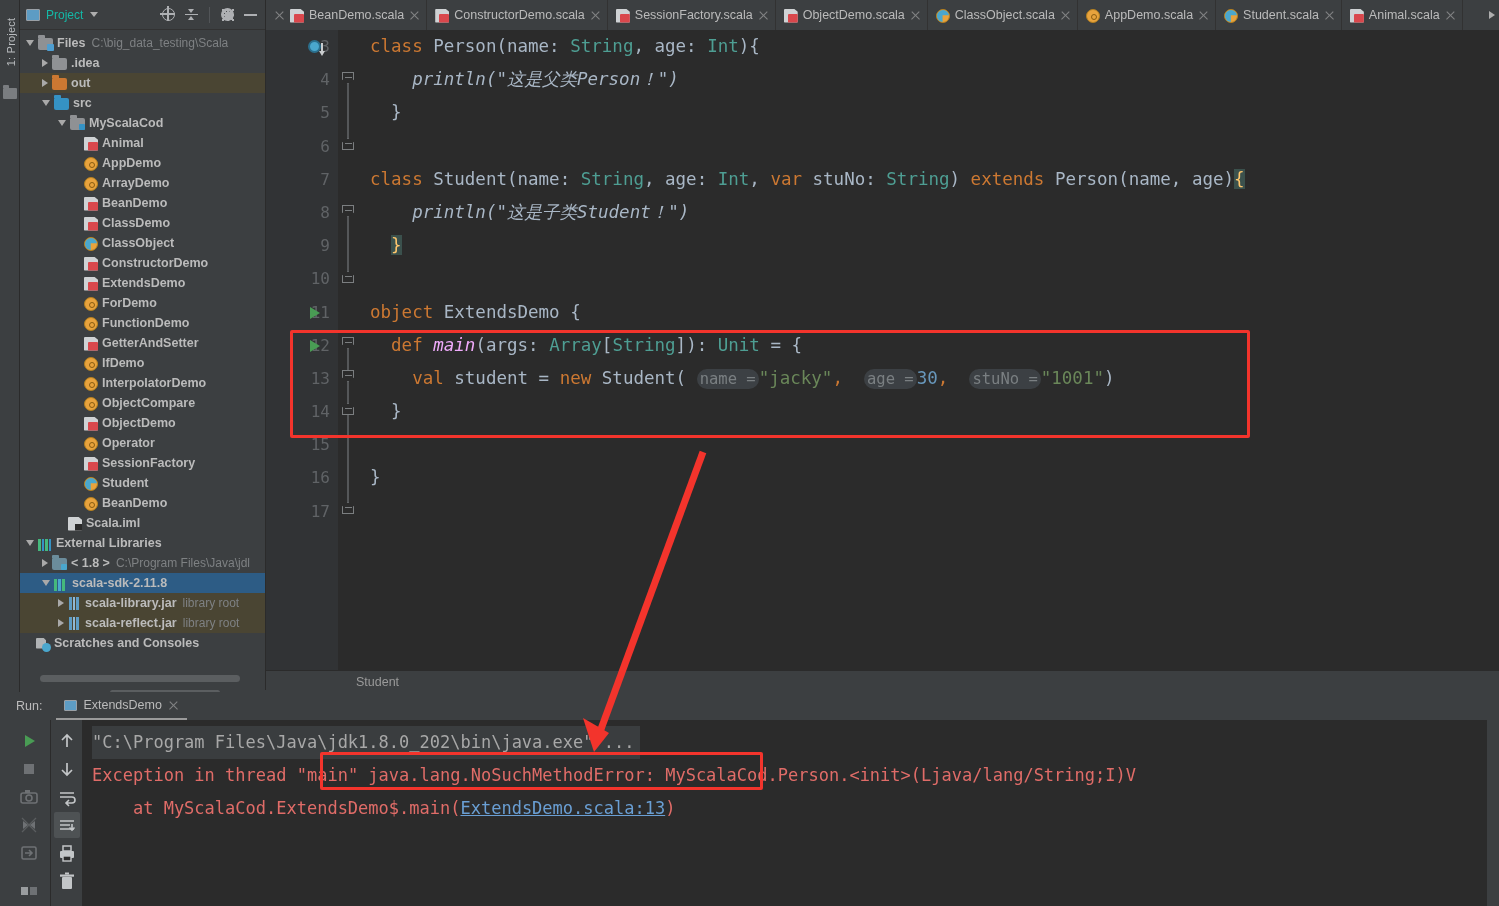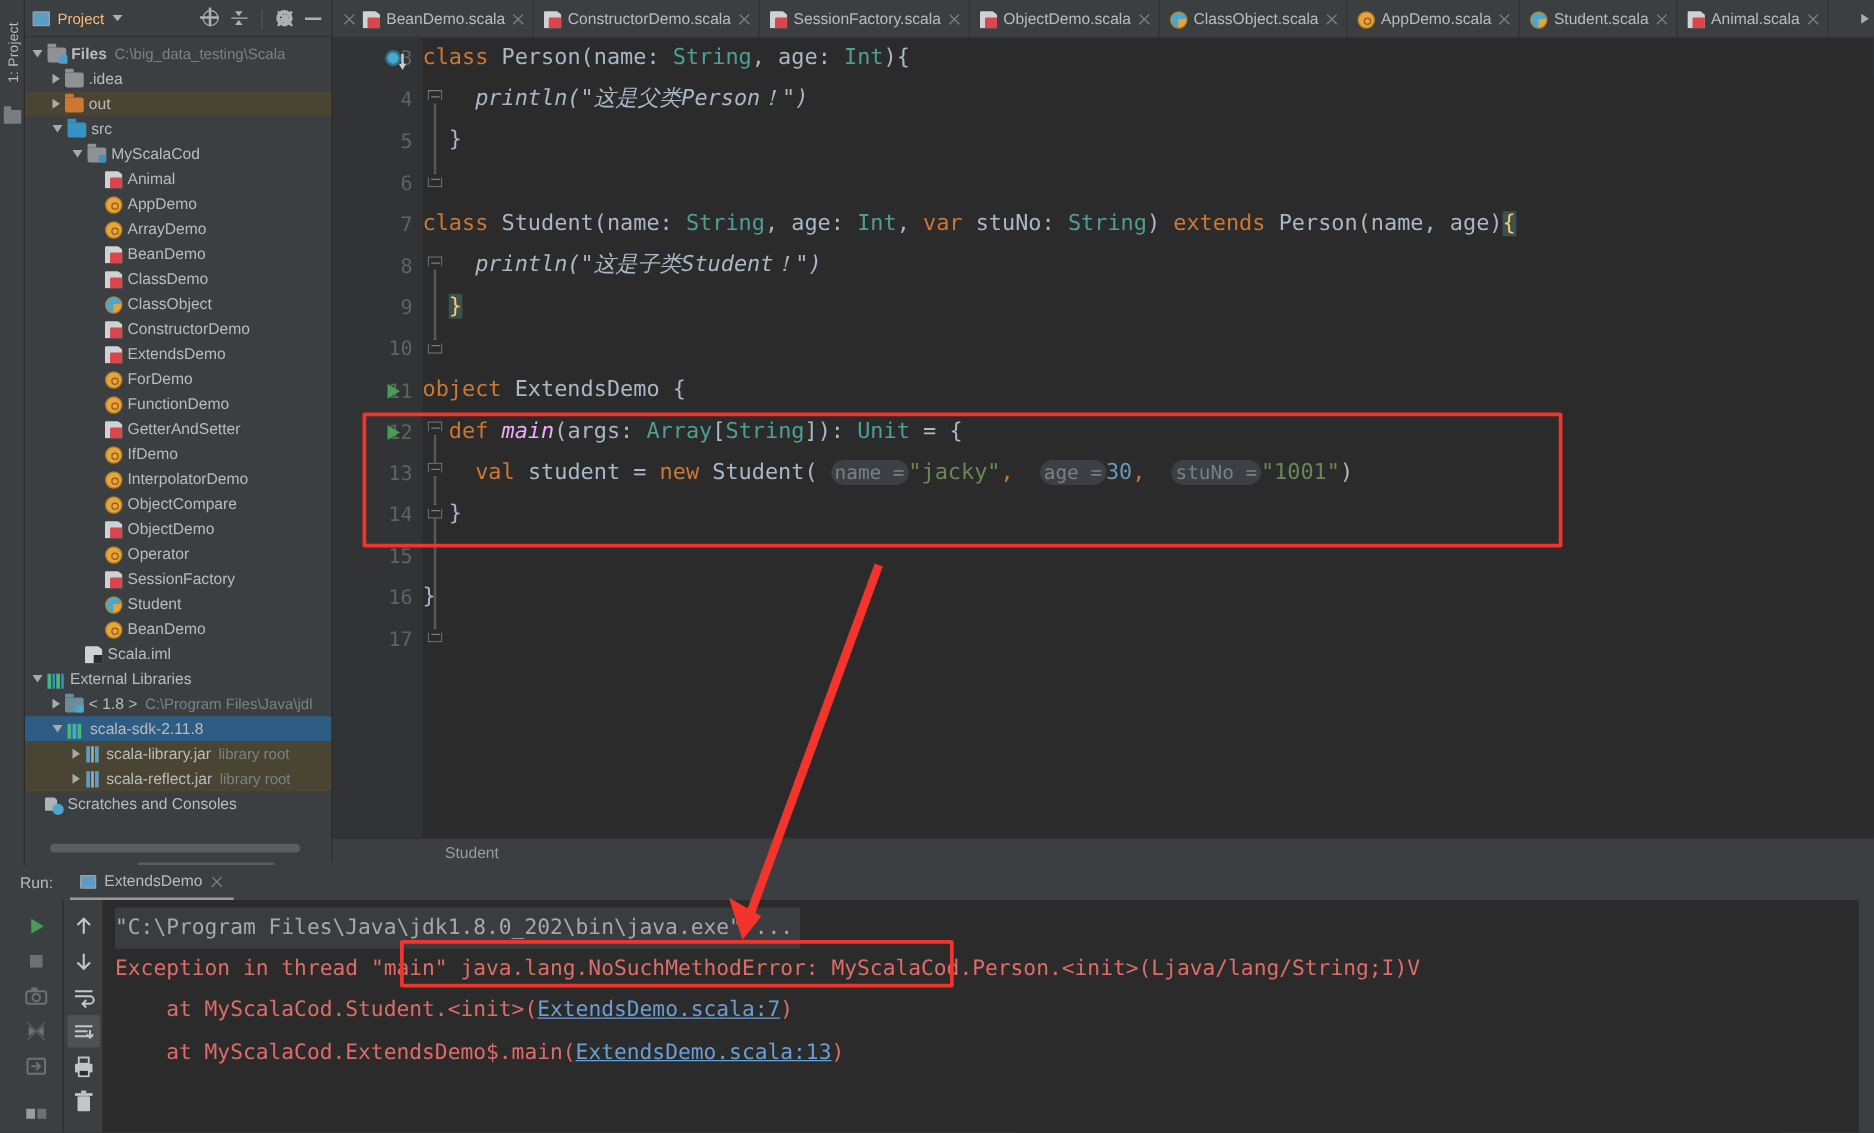--- a/index.html
+++ b/index.html
@@ -38,21 +38,21 @@
     background: #3c3f41; border-right: 1px solid #2b2b2b;
   }
   .project-header {
     height: 30px; display: flex; align-items: center;
     padding: 0 6px; gap: 6px; border-bottom: 1px solid #323232;
   }
   .ph-icon {
     width: 14px; height: 12px; border: 1.5px solid #9aa0a6; border-radius: 1px;
     background: #5d9cc4;
   }
-  .ph-title { font-size: 12px; color: #fdba74; }
+  .ph-title { font-size: 12px; color: #14b8a6; }
   .ph-caret {
     width: 0; height: 0; border-left: 4px solid transparent;
     border-right: 4px solid transparent; border-top: 5px solid #aeaeae;
     margin-left: 1px;
   }
   .ph-spacer { flex: 1; }
   .ph-btn { width: 17px; height: 17px; position: relative; cursor: pointer; }
   .icon-locate {
     width: 13px; height: 13px; border: 1.6px solid #aeb0b3; border-radius: 50%;
     position: relative; margin: 2px;
@@ -107,21 +107,21 @@
   }
   .twisty.right {
     border-top: 4.5px solid transparent; border-bottom: 4.5px solid transparent;
     border-left: 6px solid #a9a9a9;
   }
   .twisty.down {
     border-left: 4.5px solid transparent; border-right: 4.5px solid transparent;
     border-top: 6px solid #a9a9a9;
   }
   .twisty.none { width: 6px; margin-right: 4px; }
-  .t-label { font-size: 12.5px; color: #bbbbbb; }
+  .t-label { font-size: 12.5px; color: #bbbbbb; font-weight: bold; }
   .t-label.bold { font-weight: bold; }
   .t-sub { font-size: 12px; color: #7e8183; margin-left: 6px; }
   .ic { width: 15px; height: 15px; margin-right: 4px; flex: 0 0 auto; position: relative; }
 
   
   .ic-folder {
     background: #8f9194; border-radius: 1px 2px 2px 2px; height: 12px; margin-top: 2px;
   }
   .ic-folder:before {
     content:''; position:absolute; left:0; top:-3px; width:7px; height:3px;
@@ -247,21 +247,21 @@
     background: #2b2b2b; overflow: hidden;
   }
   .gutter {
     position: absolute; left: 0; top: 0; width: 72px; height: 640px;
     background: #313335;
   }
   .code-area { position: absolute; left: 72px; top: 0; right: 0; height: 640px; }
   .line {
     position: relative; height: 33.2px; line-height: 33.2px;
     font-family: "DejaVu Sans Mono", monospace; font-size: 17.5px;
-    white-space: pre; color: #a9b7c6;
+    white-space: pre; color: #a9b7c6; margin-left: 32px;
   }
   .lnum {
     position: absolute; right: 0; width: 60px; text-align: right;
     font-family: "DejaVu Sans Mono", monospace; font-size: 16px;
     color: #606366; height: 33.2px; line-height: 33.2px; padding-right: 8px;
   }
   .gutter-line { position: relative; height: 33.2px; }
   .run-arrow {
     position: absolute; right: 18px; top: 11px;
     width: 0; height: 0; border-top: 6px solid transparent;
@@ -866,21 +866,20 @@
             <rect x="8" y="9" width="10" height="12" rx="1" fill="#c3c6c8"></rect>
             <rect x="6" y="6.5" width="14" height="2.2" fill="#c3c6c8"></rect>
             <rect x="11" y="4.5" width="4" height="2" fill="#c3c6c8"></rect>
           </svg>
       </div>
     </div>
 
     <div class="console">
       <div><span class="cline cmd">"C:\Program Files\Java\jdk1.8.0_202\bin\java.exe" ...</span></div>
       <div class="cline err"><span>Exception in thread </span><span>"main" java.lang.NoSuchMethodError:</span><span> MyScalaCod.Person.&lt;init&gt;(Ljava/lang/String;I)V</span></div>
-      <div class="cline err"><span>    at MyScalaCod.Student.&lt;init&gt;(</span><span class="clink">ExtendsDemo.scala:7</span><span>)</span></div>
       <div class="cline err"><span>    at MyScalaCod.ExtendsDemo$.main(</span><span class="clink">ExtendsDemo.scala:13</span><span>)</span></div>
     </div>
 
   </div>
 
   <div class="redbox" style="left:320px; top:752px; width:443px; height:38px;"></div>
 
   <svg class="arrow-svg" width="1499" height="906">
     <line x1="703" y1="452" x2="597" y2="740" stroke="#f3342c" stroke-width="7"></line>
     <polygon points="594,752 583,718 609,733" fill="#f3342c"></polygon>

